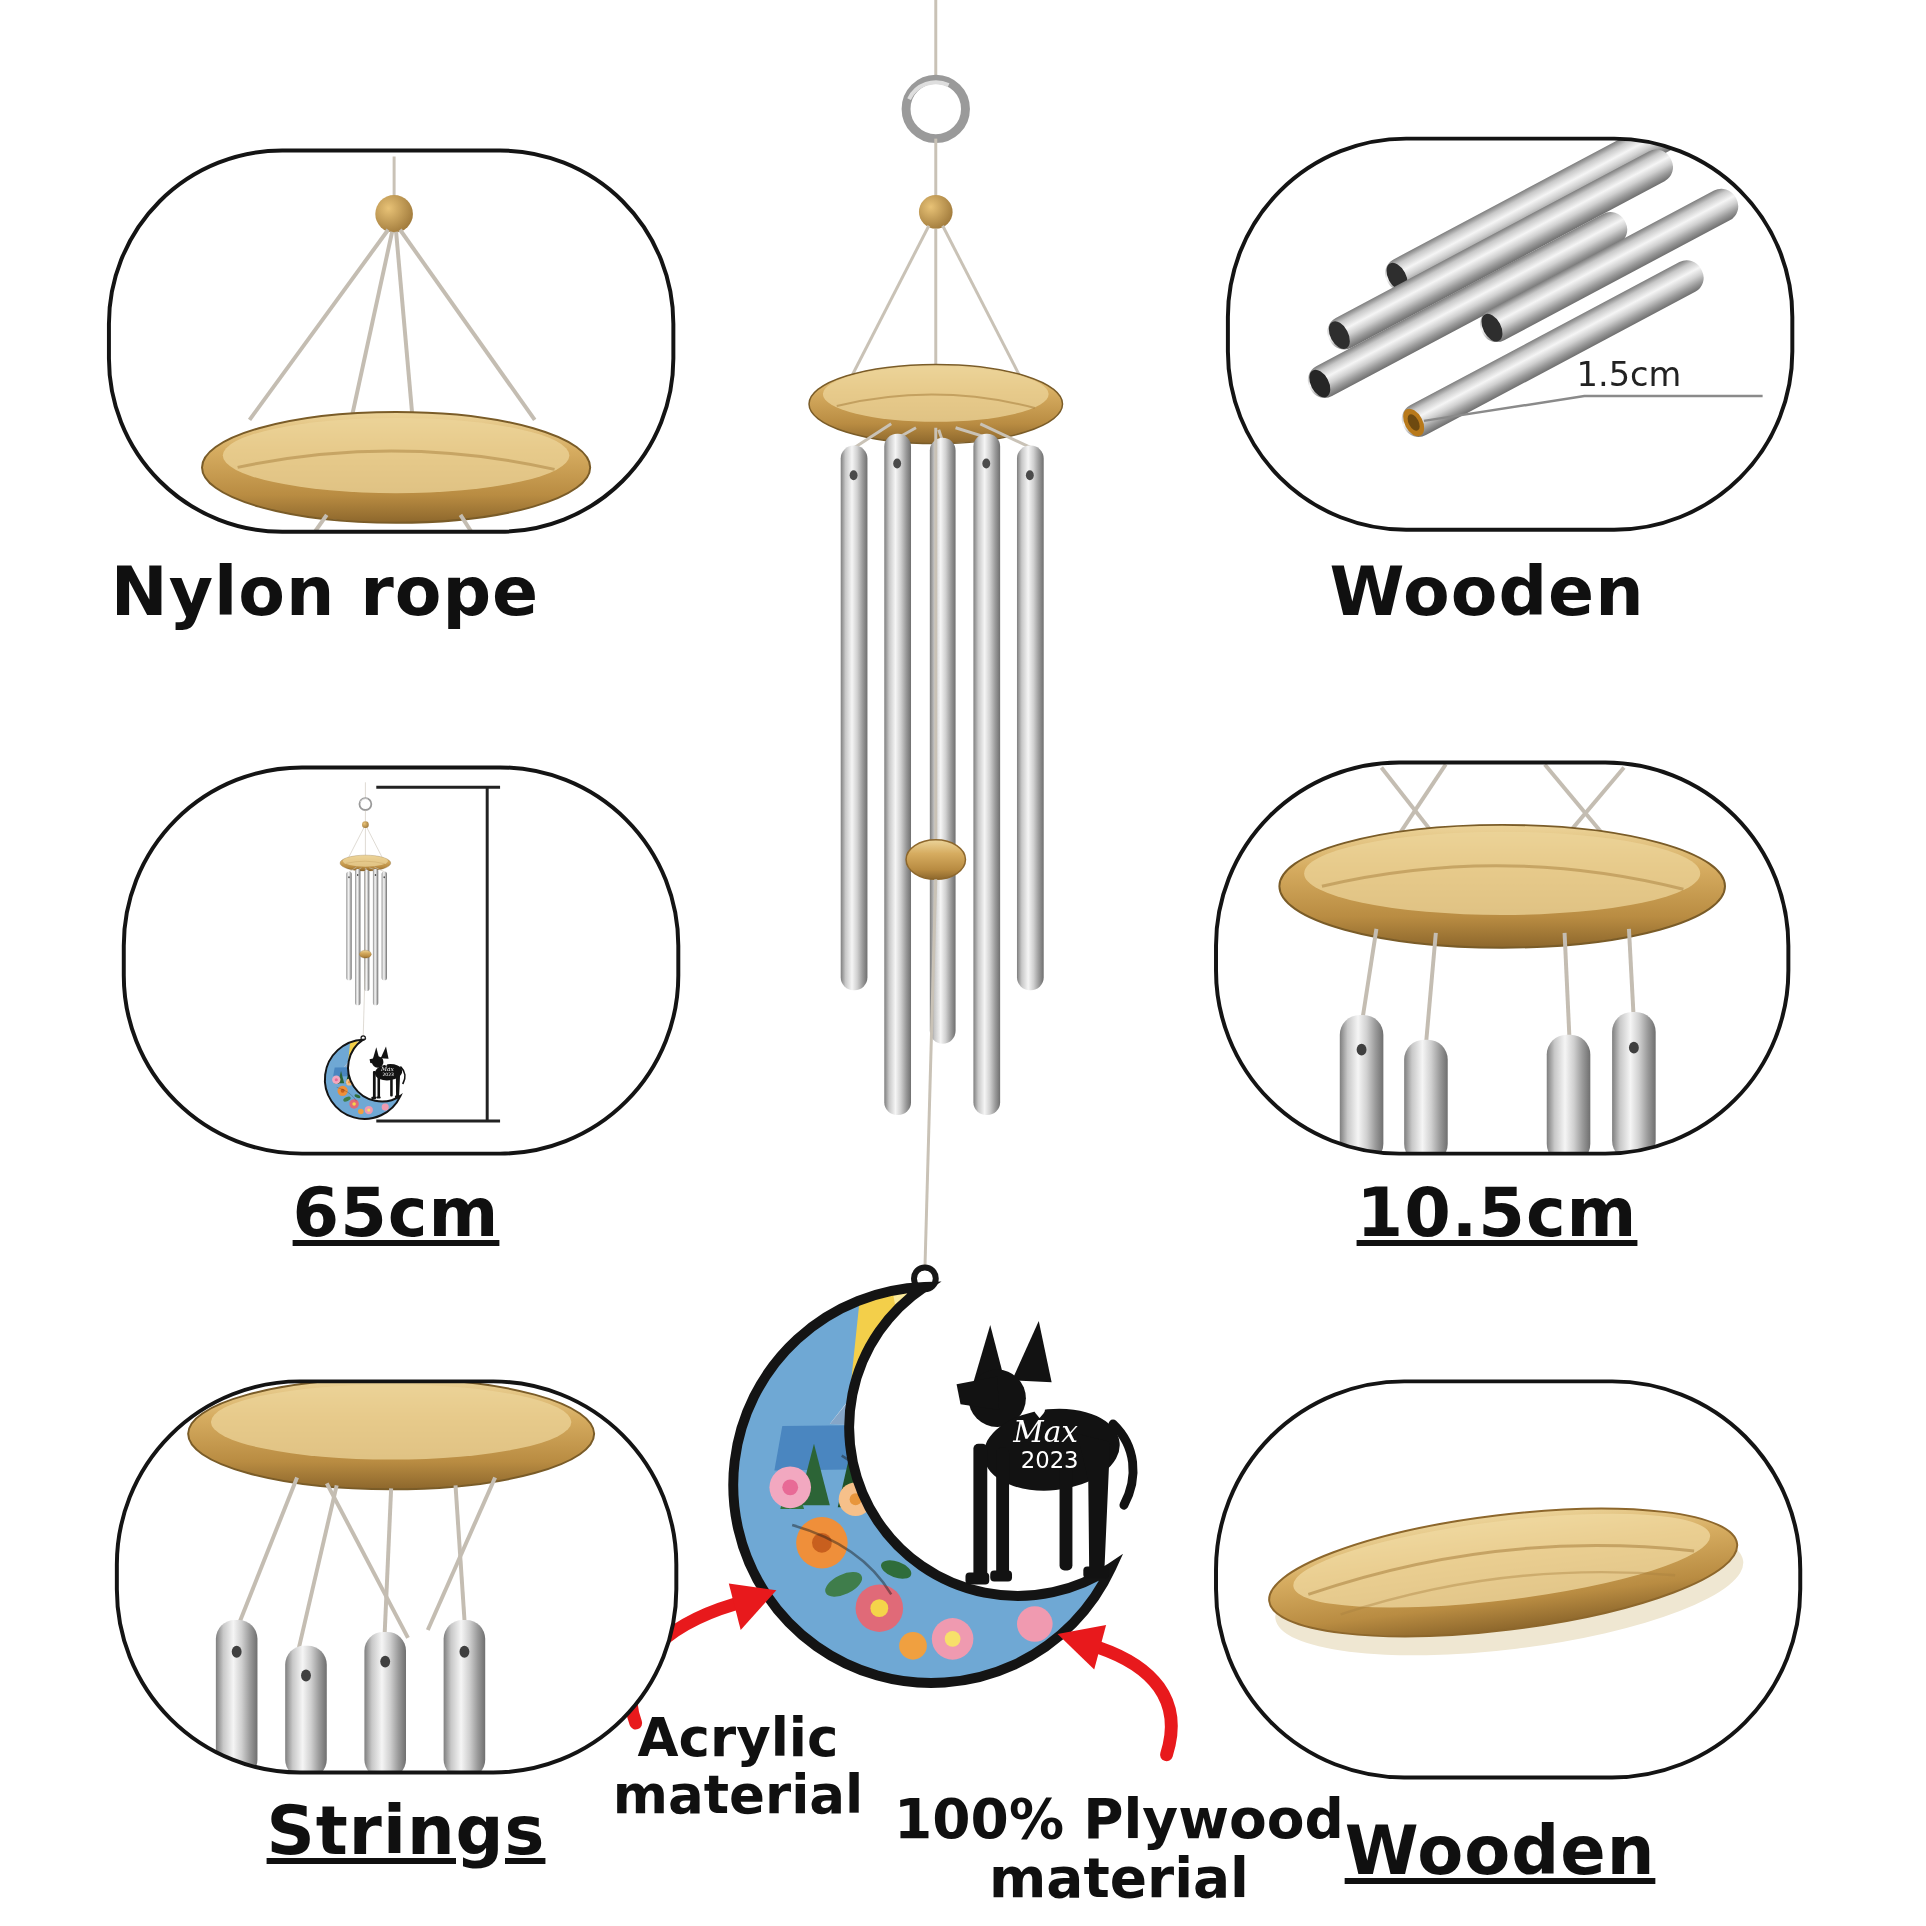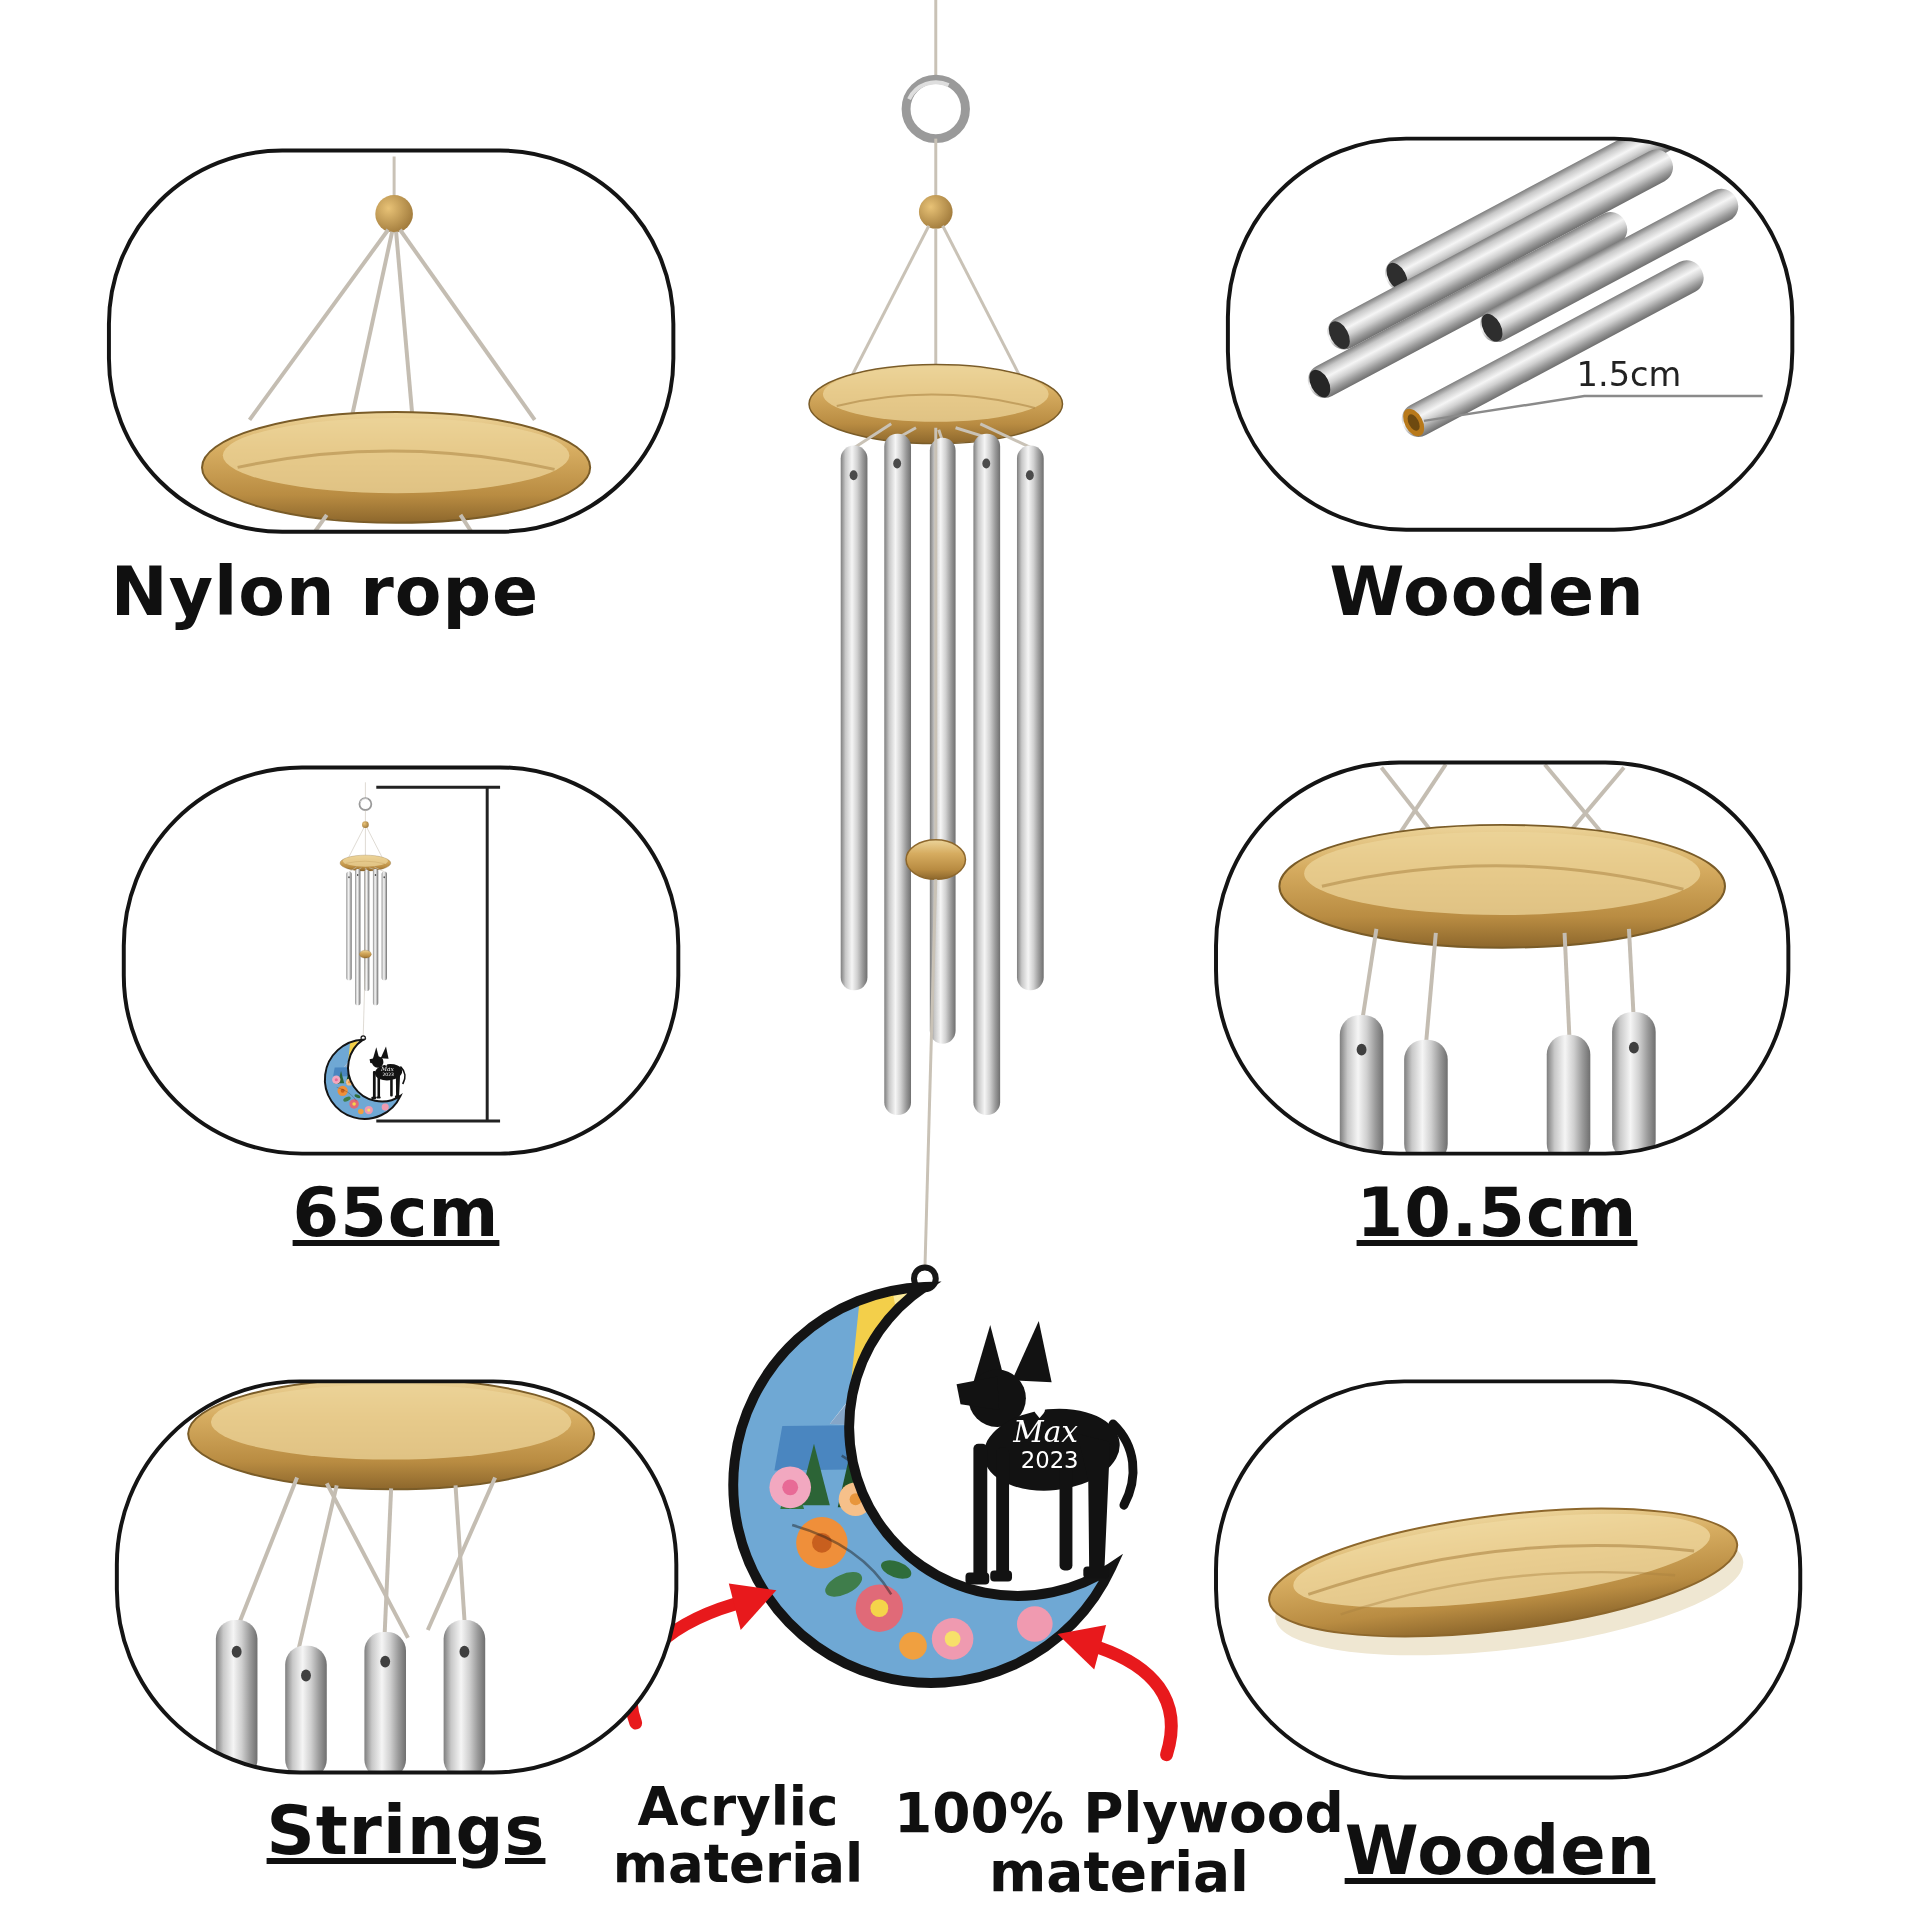--- a/index.html
+++ b/index.html
@@ -6,21 +6,21 @@
   #scene{position:relative;width:1927px;height:1927px;background:#fff;overflow:hidden;
          font-family:"DejaVu Sans",sans-serif;}
   #scene svg{position:absolute;left:0;top:0;}
   .cap{position:absolute;transform:translateX(-50%);color:#101010;font-weight:600;
        white-space:nowrap;letter-spacing:1px;}
   .cap-big{font-size:68px;}
   .cap-num{font-size:67px;text-decoration:underline;}
   .mat{position:absolute;transform:translateX(-50%);color:#101010;font-weight:600;
        text-align:center;line-height:1.08;}
   .mat-acrylic{font-size:53px;}
-  .mat-plywood{font-size:55px;}
+  .mat-plywood{font-size:55px;margin-top:6px;}
 </style>
 </head>
 <body>
 
 <div id="scene">
 
 <svg width="1927" height="1927" viewBox="0 0 1946 1946">
   <defs>
     <linearGradient id="silver" x1="0" y1="0" x2="1" y2="0">
       <stop offset="0" stop-color="#7e7e7e"></stop>
@@ -309,21 +309,21 @@
   </g>
 </svg>
 
 <div class="cap cap-big" style="left:325px; top:552px;">Nylon rope</div>
 <div class="cap cap-big" style="left:1487px; top:552px;">Wooden</div>
 <div class="cap cap-num" style="left:396px; top:1174px;">65cm</div>
 <div class="cap cap-num" style="left:1497px; top:1174px;">10.5cm</div>
 <div class="cap cap-num" style="left:406px; top:1792px;">Strings</div>
 <div class="cap cap-num" style="left:1500px; top:1812px;">Wooden</div>
 
-<div class="mat mat-acrylic" style="left:738px; top:1778px;">
+<div class="mat mat-acrylic" style="left:738px; top:1709px;">
   <div>Acrylic</div>
   <div>material</div>
 </div>
 <div class="mat mat-plywood" style="left:1119px; top:1784px;">
   <div>100% Plywood</div>
   <div>material</div>
 </div>
 
 </div>
 

